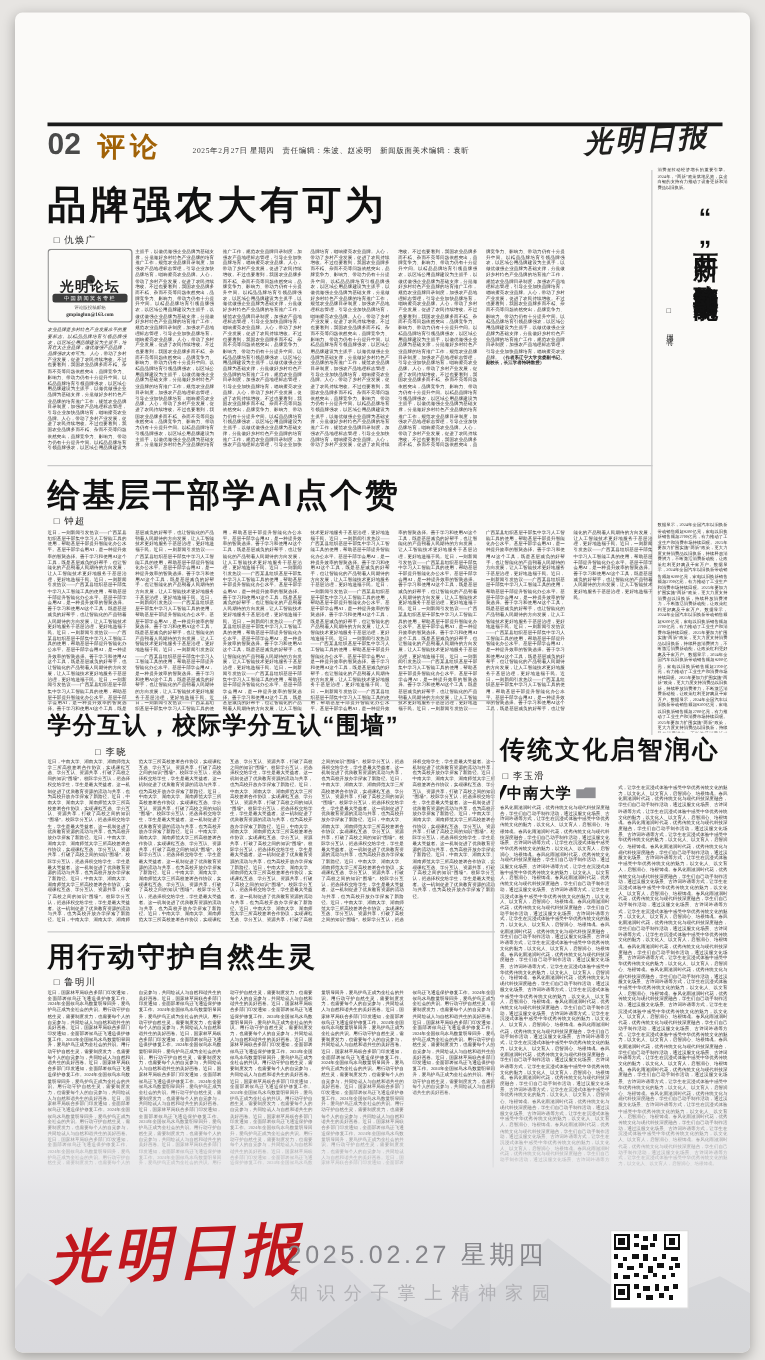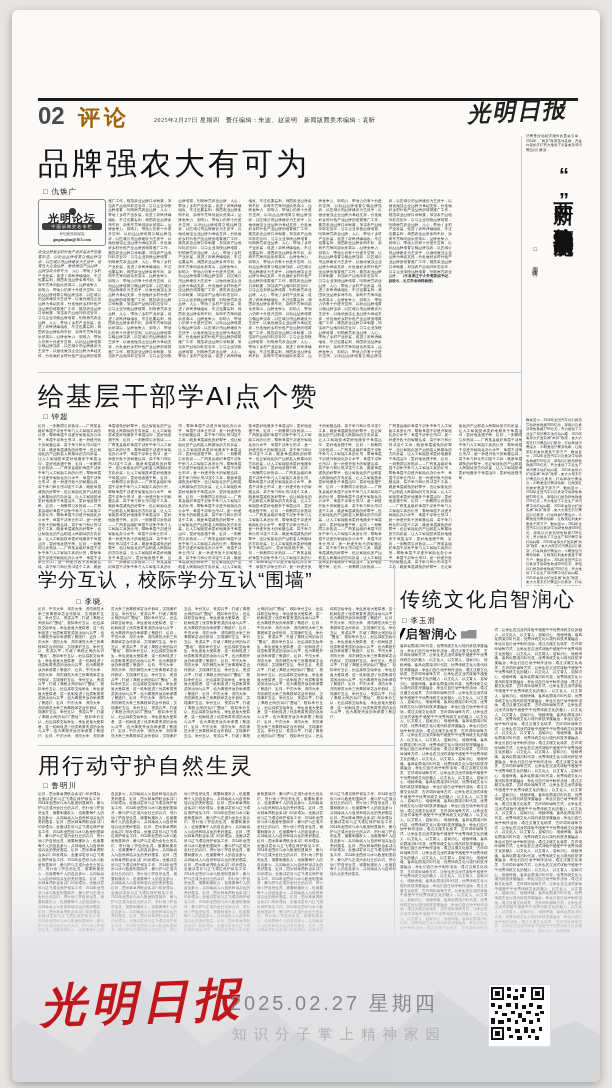--- a/index.html
+++ b/index.html
@@ -11,42 +11,42 @@
   
   .top-rule{left:26px;top:88px;width:540px;height:3px;background:#1b1b1b;}
   .page-num{left:26px;top:92px;font-size:24px;font-weight:700;color:#4a4a4a;
             font-family:"Liberation Sans","DejaVu Sans",sans-serif;}
   .section-name{left:66px;top:93px;font-size:22px;font-weight:700;color:#a16207;letter-spacing:4px;
             font-family:"Liberation Sans","DejaVu Sans",sans-serif;}
   .date-line{left:142px;top:106px;font-size:6px;color:#2f2f2f;letter-spacing:.5px;white-space:nowrap;}
   .masthead{left:455px;top:86px;font-size:23px;font-weight:700;font-style:italic;color:#20201f;
             letter-spacing:2px;transform:rotate(-3deg);font-family:"DejaVu Serif",serif;}
   
-  .headline{font-weight:400;color:#111;font-family:"Liberation Sans","DejaVu Sans",sans-serif;white-space:nowrap;}
+  .headline{font-weight:700;color:#111;font-family:"Liberation Sans","DejaVu Sans",sans-serif;white-space:nowrap;}
   .h1a{left:26px;top:133px;font-size:31px;letter-spacing:3px;}
   .h2a{left:26px;top:369px;font-size:26px;letter-spacing:2px;}
   .h3a{left:26px;top:557px;font-size:19px;letter-spacing:1px;}
   .h4a{left:388px;top:576px;font-size:20px;letter-spacing:2px;}
   .h5a{left:26px;top:741px;font-size:22px;letter-spacing:2px;}
   .byline{font-size:7.5px;color:#222;letter-spacing:1px;}
   .b1{left:31px;top:177px;} .b2{left:31px;top:402px;} .b3{left:31px;top:587px;margin-left:33px;}
   .b4{left:390px;top:606px;} .b5{left:31px;top:771px;}
   
   .cols{column-gap:7px;column-fill:auto;text-align:justify;font-size:3.6px;line-height:4.7px;
         color:#2b2b2b;overflow:hidden;}
   .c7{column-count:7;} .c5{column-count:5;} .c2{column-count:2;}
   .cols1{left:26px;top:189px;width:484px;height:162px;}
   .cols2{left:26px;top:414px;width:484px;height:146px;}
   .cols3{left:26px;top:597px;width:358px;height:136px;}
   .cols4{left:388px;top:618px;width:182px;height:306px;}
   .cols5{left:26px;top:782px;width:358px;height:142px;}
   .intro{font-style:italic;}
   .credit{font-weight:700;}
   
-  .colbox{width:62px;border:1px solid #8b8b8b;border-radius:3px;padding:8px 2px 3px 2px;margin:0 0 4px 0;
+  .colbox{width:62px;border:1px solid #8b8b8b;border-radius:3px;padding:20px 2px 3px 2px;margin:0 0 4px 0;
           break-inside:avoid;background:#fbfaf8;text-align:center;}
   .colbox .seal{width:7px;height:7px;border-radius:50%;background:#3a3a3a;margin:0 auto 1px auto;}
   .colbox .cname{font-size:11px;font-weight:700;color:#1c1c1c;letter-spacing:1px;
           font-family:"Liberation Sans","DejaVu Sans",sans-serif;}
   .colbox .cbar{margin:2px 1px;background:#3d3d3d;color:#fff;font-size:4.2px;line-height:7px;border-radius:2px;letter-spacing:1px;}
   .colbox .cnote{font-size:3.6px;color:#555;line-height:5px;}
   .colbox .cmail{font-size:4.2px;color:#333;font-weight:700;line-height:5.5px;}
   
   .suibi{width:86px;margin:0 0 4px 0;break-inside:avoid;display:flex;align-items:center;gap:3px;}
   .suibi .slash{width:2.5px;height:12px;background:#111;transform:skewX(-25deg);}
@@ -141,21 +141,21 @@
     <div class="abs cols c5 cols5">
       <span>近日，国家林草局联合多部门印发通知，全面部署候鸟迁飞通道保护修复工作。2024年全国候鸟水鸟数量明显回升，爱鸟护鸟正成为全社会的共识。用行动守护自然生灵，需要制度发力，也需要每个人的自觉参与，共同绘就人与自然和谐共生的美好画卷。近日，国家林草局联合多部门印发通知，全面部署候鸟迁飞通道保护修复工作。2024年全国候鸟水鸟数量明显回升，爱鸟护鸟正成为全社会的共识。用行动守护自然生灵，需要制度发力，也需要每个人的自觉参与，共同绘就人与自然和谐共生的美好画卷。近日，国家林草局联合多部门印发通知，全面部署候鸟迁飞通道保护修复工作。2024年全国候鸟水鸟数量明显回升，爱鸟护鸟正成为全社会的共识。用行动守护自然生灵，需要制度发力，也需要每个人的自觉参与，共同绘就人与自然和谐共生的美好画卷。近日，国家林草局联合多部门印发通知，全面部署候鸟迁飞通道保护修复工作。2024年全国候鸟水鸟数量明显回升，爱鸟护鸟正成为全社会的共识。用行动守护自然生灵，需要制度发力，也需要每个人的自觉参与，共同绘就人与自然和谐共生的美好画卷。近日，国家林草局联合多部门印发通知，全面部署候鸟迁飞通道保护修复工作。2024年全国候鸟水鸟数量明显回升，爱鸟护鸟正成为全社会的共识。用行动守护自然生灵，需要制度发力，也需要每个人的自觉参与，共同绘就人与自然和谐共生的美好画卷。近日，国家林草局联合多部门印发通知，全面部署候鸟迁飞通道保护修复工作。2024年全国候鸟水鸟数量明显回升，爱鸟护鸟正成为全社会的共识。用行动守护自然生灵，需要制度发力，也需要每个人的自觉参与，共同绘就人与自然和谐共生的美好画卷。近日，国家林草局联合多部门印发通知，全面部署候鸟迁飞通道保护修复工作。2024年全国候鸟水鸟数量明显回升，爱鸟护鸟正成为全社会的共识。用行动守护自然生灵，需要制度发力，也需要每个人的自觉参与，共同绘就人与自然和谐共生的美好画卷。近日，国家林草局联合多部门印发通知，全面部署候鸟迁飞通道保护修复工作。2024年全国候鸟水鸟数量明显回升，爱鸟护鸟正成为全社会的共识。用行动守护自然生灵，需要制度发力，也需要每个人的自觉参与，共同绘就人与自然和谐共生的美好画卷。近日，国家林草局联合多部门印发通知，全面部署候鸟迁飞通道保护修复工作。2024年全国候鸟水鸟数量明显回升，爱鸟护鸟正成为全社会的共识。用行动守护自然生灵，需要制度发力，也需要每个人的自觉参与，共同绘就人与自然和谐共生的美好画卷。近日，国家林草局联合多部门印发通知，全面部署候鸟迁飞通道保护修复工作。2024年全国候鸟水鸟数量明显回升，爱鸟护鸟正成为全社会的共识。用行动守护自然生灵，需要制度发力，也需要每个人的自觉参与，共同绘就人与自然和谐共生的美好画卷。近日，国家林草局联合多部门印发通知，全面部署候鸟迁飞通道保护修复工作。2024年全国候鸟水鸟数量明显回升，爱鸟护鸟正成为全社会的共识。用行动守护自然生灵，需要制度发力，也需要每个人的自觉参与，共同绘就人与自然和谐共生的美好画卷。近日，国家林草局联合多部门印发通知，全面部署候鸟迁飞通道保护修复工作。2024年全国候鸟水鸟数量明显回升，爱鸟护鸟正成为全社会的共识。用行动守护自然生灵，需要制度发力，也需要每个人的自觉参与，共同绘就人与自然和谐共生的美好画卷。近日，国家林草局联合多部门印发通知，全面部署候鸟迁飞通道保护修复工作。2024年全国候鸟水鸟数量明显回升，爱鸟护鸟正成为全社会的共识。用行动守护自然生灵，需要制度发力，也需要每个人的自觉参与，共同绘就人与自然和谐共生的美好画卷。近日，国家林草局联合多部门印发通知，全面部署候鸟迁飞通道保护修复工作。2024年全国候鸟水鸟数量明显回升，爱鸟护鸟正成为全社会的共识。用行动守护自然生灵，需要制度发力，也需要每个人的自觉参与，共同绘就人与自然和谐共生的美好画卷。近日，国家林草局联合多部门印发通知，全面部署候鸟迁飞通道保护修复工作。2024年全国候鸟水鸟数量明显回升，爱鸟护鸟正成为全社会的共识。用行动守护自然生灵，需要制度发力，也需要每个人的自觉参与，共同绘就人与自然和谐共生的美好画卷。近日，国家林草局联合多部门印发通知，全面部署候鸟迁飞通道保护修复工作。2024年全国候鸟水鸟数量明显回升，爱鸟护鸟正成为全社会的共识。用行动守护自然生灵，需要制度发力，也需要每个人的自觉参与，共同绘就人与自然和谐共生的美好画卷。近日，国家林草局联合多部门印发通知，全面部署候鸟迁飞通道保护修复工作。2024年全国候鸟水鸟数量明显回升，爱鸟护鸟正成为全社会的共识。用行动守护自然生灵，需要制度发力，也需要每个人的自觉参与，共同绘就人与自然和谐共生的美好画卷。近日，国家林草局联合多部门印发通知，全面部署候鸟迁飞通道保护修复工作。2024年全国候鸟水鸟数量明显回升，爱鸟护鸟正成为全社会的共识。用行动守护自然生灵，需要制度发力，也需要每个人的自觉参与，共同绘就人与自然和谐共生的美好画卷。近日，国家林草局联合多部门印发通知，全面部署候鸟迁飞通道保护修复工作。2024年全国候鸟水鸟数量明显回升，爱鸟护鸟正成为全社会的共识。用行动守护自然生灵，需要制度发力，也需要每个人的自觉参与，共同绘就人与自然和谐共生的美好画卷。近日，国家林草局联合多部门印发通知，全面部署候鸟迁飞通道保护修复工作。2024年全国候鸟水鸟数量明显回升，爱鸟护鸟正成为全社会的共识。用行动守护自然生灵，需要制度发力，也需要每个人的自觉参与，共同绘就人与自然和谐共生的美好画卷。近日，国家林草局联合多部门印发通知，全面部署候鸟迁飞通道保护修复工作。2024年全国候鸟水鸟数量明显回升，爱鸟护鸟正成为全社会的共识。用行动守护自然生灵，需要制度发力，也需要每个人的自觉参与，共同绘就人与自然和谐共生的美好画卷。近日，国家林草局联合多部门印发通知，全面部署候鸟迁飞通道保护修复工作。2024年全国候鸟水鸟数量明显回升，爱鸟护鸟正成为全社会的共识。用行动守护自然生灵，需要制度发力，也需要每个人的自觉参与，共同绘就人与自然和谐共生的美好画卷。</span>
     </div>
 
     <div class="abs rule r-v2"></div>
     <div class="abs headline h4a">传统文化启智润心</div>
     <div class="abs byline b4">□ 李玉滑</div>
     <div class="abs cols c2 cols4">
       <div class="suibi">
         <div class="slash"></div>
-        <div class="sname">启智润心</div>
+        <div class="sname">中南大学</div>
         <div class="folder"></div>
       </div>
       <span>春风化雨滋润时代花，优秀传统文化与现代科技深度融合，学生们自己动手制作活动，通过汉服文化场景、古诗词吟诵等方式，让学生在沉浸式体验中感受中华优秀传统文化的魅力，以文化人、以文育人，启智润心、培根铸魂。春风化雨滋润时代花，优秀传统文化与现代科技深度融合，学生们自己动手制作活动，通过汉服文化场景、古诗词吟诵等方式，让学生在沉浸式体验中感受中华优秀传统文化的魅力，以文化人、以文育人，启智润心、培根铸魂。春风化雨滋润时代花，优秀传统文化与现代科技深度融合，学生们自己动手制作活动，通过汉服文化场景、古诗词吟诵等方式，让学生在沉浸式体验中感受中华优秀传统文化的魅力，以文化人、以文育人，启智润心、培根铸魂。春风化雨滋润时代花，优秀传统文化与现代科技深度融合，学生们自己动手制作活动，通过汉服文化场景、古诗词吟诵等方式，让学生在沉浸式体验中感受中华优秀传统文化的魅力，以文化人、以文育人，启智润心、培根铸魂。春风化雨滋润时代花，优秀传统文化与现代科技深度融合，学生们自己动手制作活动，通过汉服文化场景、古诗词吟诵等方式，让学生在沉浸式体验中感受中华优秀传统文化的魅力，以文化人、以文育人，启智润心、培根铸魂。春风化雨滋润时代花，优秀传统文化与现代科技深度融合，学生们自己动手制作活动，通过汉服文化场景、古诗词吟诵等方式，让学生在沉浸式体验中感受中华优秀传统文化的魅力，以文化人、以文育人，启智润心、培根铸魂。春风化雨滋润时代花，优秀传统文化与现代科技深度融合，学生们自己动手制作活动，通过汉服文化场景、古诗词吟诵等方式，让学生在沉浸式体验中感受中华优秀传统文化的魅力，以文化人、以文育人，启智润心、培根铸魂。春风化雨滋润时代花，优秀传统文化与现代科技深度融合，学生们自己动手制作活动，通过汉服文化场景、古诗词吟诵等方式，让学生在沉浸式体验中感受中华优秀传统文化的魅力，以文化人、以文育人，启智润心、培根铸魂。春风化雨滋润时代花，优秀传统文化与现代科技深度融合，学生们自己动手制作活动，通过汉服文化场景、古诗词吟诵等方式，让学生在沉浸式体验中感受中华优秀传统文化的魅力，以文化人、以文育人，启智润心、培根铸魂。春风化雨滋润时代花，优秀传统文化与现代科技深度融合，学生们自己动手制作活动，通过汉服文化场景、古诗词吟诵等方式，让学生在沉浸式体验中感受中华优秀传统文化的魅力，以文化人、以文育人，启智润心、培根铸魂。春风化雨滋润时代花，优秀传统文化与现代科技深度融合，学生们自己动手制作活动，通过汉服文化场景、古诗词吟诵等方式，让学生在沉浸式体验中感受中华优秀传统文化的魅力，以文化人、以文育人，启智润心、培根铸魂。春风化雨滋润时代花，优秀传统文化与现代科技深度融合，学生们自己动手制作活动，通过汉服文化场景、古诗词吟诵等方式，让学生在沉浸式体验中感受中华优秀传统文化的魅力，以文化人、以文育人，启智润心、培根铸魂。春风化雨滋润时代花，优秀传统文化与现代科技深度融合，学生们自己动手制作活动，通过汉服文化场景、古诗词吟诵等方式，让学生在沉浸式体验中感受中华优秀传统文化的魅力，以文化人、以文育人，启智润心、培根铸魂。春风化雨滋润时代花，优秀传统文化与现代科技深度融合，学生们自己动手制作活动，通过汉服文化场景、古诗词吟诵等方式，让学生在沉浸式体验中感受中华优秀传统文化的魅力，以文化人、以文育人，启智润心、培根铸魂。春风化雨滋润时代花，优秀传统文化与现代科技深度融合，学生们自己动手制作活动，通过汉服文化场景、古诗词吟诵等方式，让学生在沉浸式体验中感受中华优秀传统文化的魅力，以文化人、以文育人，启智润心、培根铸魂。春风化雨滋润时代花，优秀传统文化与现代科技深度融合，学生们自己动手制作活动，通过汉服文化场景、古诗词吟诵等方式，让学生在沉浸式体验中感受中华优秀传统文化的魅力，以文化人、以文育人，启智润心、培根铸魂。春风化雨滋润时代花，优秀传统文化与现代科技深度融合，学生们自己动手制作活动，通过汉服文化场景、古诗词吟诵等方式，让学生在沉浸式体验中感受中华优秀传统文化的魅力，以文化人、以文育人，启智润心、培根铸魂。春风化雨滋润时代花，优秀传统文化与现代科技深度融合，学生们自己动手制作活动，通过汉服文化场景、古诗词吟诵等方式，让学生在沉浸式体验中感受中华优秀传统文化的魅力，以文化人、以文育人，启智润心、培根铸魂。春风化雨滋润时代花，优秀传统文化与现代科技深度融合，学生们自己动手制作活动，通过汉服文化场景、古诗词吟诵等方式，让学生在沉浸式体验中感受中华优秀传统文化的魅力，以文化人、以文育人，启智润心、培根铸魂。春风化雨滋润时代花，优秀传统文化与现代科技深度融合，学生们自己动手制作活动，通过汉服文化场景、古诗词吟诵等方式，让学生在沉浸式体验中感受中华优秀传统文化的魅力，以文化人、以文育人，启智润心、培根铸魂。春风化雨滋润时代花，优秀传统文化与现代科技深度融合，学生们自己动手制作活动，通过汉服文化场景、古诗词吟诵等方式，让学生在沉浸式体验中感受中华优秀传统文化的魅力，以文化人、以文育人，启智润心、培根铸魂。春风化雨滋润时代花，优秀传统文化与现代科技深度融合，学生们自己动手制作活动，通过汉服文化场景、古诗词吟诵等方式，让学生在沉浸式体验中感受中华优秀传统文化的魅力，以文化人、以文育人，启智润心、培根铸魂。春风化雨滋润时代花，优秀传统文化与现代科技深度融合，学生们自己动手制作活动，通过汉服文化场景、古诗词吟诵等方式，让学生在沉浸式体验中感受中华优秀传统文化的魅力，以文化人、以文育人，启智润心、培根铸魂。春风化雨滋润时代花，优秀传统文化与现代科技深度融合，学生们自己动手制作活动，通过汉服文化场景、古诗词吟诵等方式，让学生在沉浸式体验中感受中华优秀传统文化的魅力，以文化人、以文育人，启智润心、培根铸魂。春风化雨滋润时代花，优秀传统文化与现代科技深度融合，学生们自己动手制作活动，通过汉服文化场景、古诗词吟诵等方式，让学生在沉浸式体验中感受中华优秀传统文化的魅力，以文化人、以文育人，启智润心、培根铸魂。春风化雨滋润时代花，优秀传统文化与现代科技深度融合，学生们自己动手制作活动，通过汉服文化场景、古诗词吟诵等方式，让学生在沉浸式体验中感受中华优秀传统文化的魅力，以文化人、以文育人，启智润心、培根铸魂。春风化雨滋润时代花，优秀传统文化与现代科技深度融合，学生们自己动手制作活动，通过汉服文化场景、古诗词吟诵等方式，让学生在沉浸式体验中感受中华优秀传统文化的魅力，以文化人、以文育人，启智润心、培根铸魂。春风化雨滋润时代花，优秀传统文化与现代科技深度融合，学生们自己动手制作活动，通过汉服文化场景、古诗词吟诵等方式，让学生在沉浸式体验中感受中华优秀传统文化的魅力，以文化人、以文育人，启智润心、培根铸魂。春风化雨滋润时代花，优秀传统文化与现代科技深度融合，学生们自己动手制作活动，通过汉服文化场景、古诗词吟诵等方式，让学生在沉浸式体验中感受中华优秀传统文化的魅力，以文化人、以文育人，启智润心、培根铸魂。春风化雨滋润时代花，优秀传统文化与现代科技深度融合，学生们自己动手制作活动，通过汉服文化场景、古诗词吟诵等方式，让学生在沉浸式体验中感受中华优秀传统文化的魅力，以文化人、以文育人，启智润心、培根铸魂。</span>
     </div>
 
     <div class="abs footband"></div>
     <div class="abs mtn1"></div>
     <div class="abs mtn2"></div>
     <div class="abs logo-red">光明日报</div>
     <div class="abs foot-date">2025.02.27 星期四</div>

